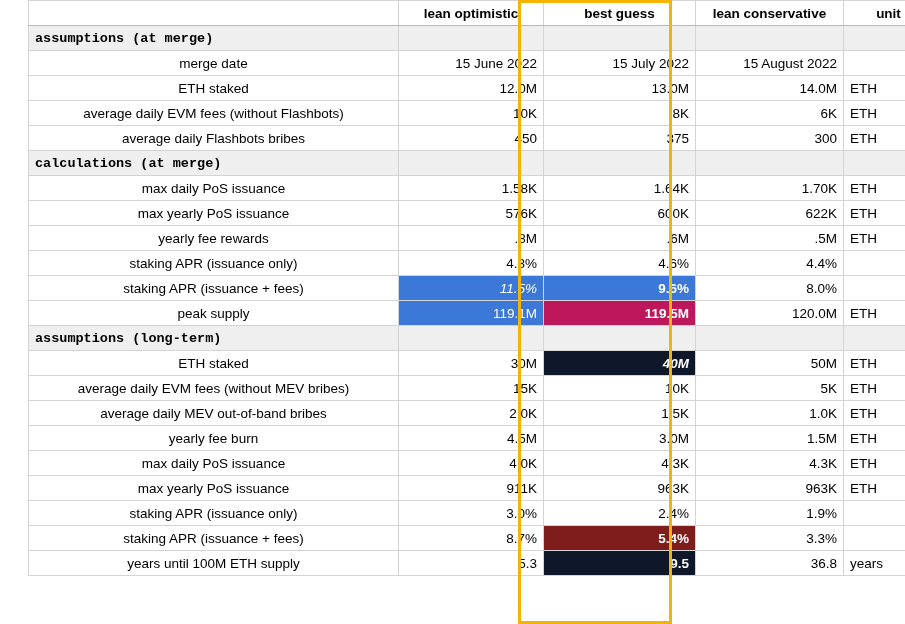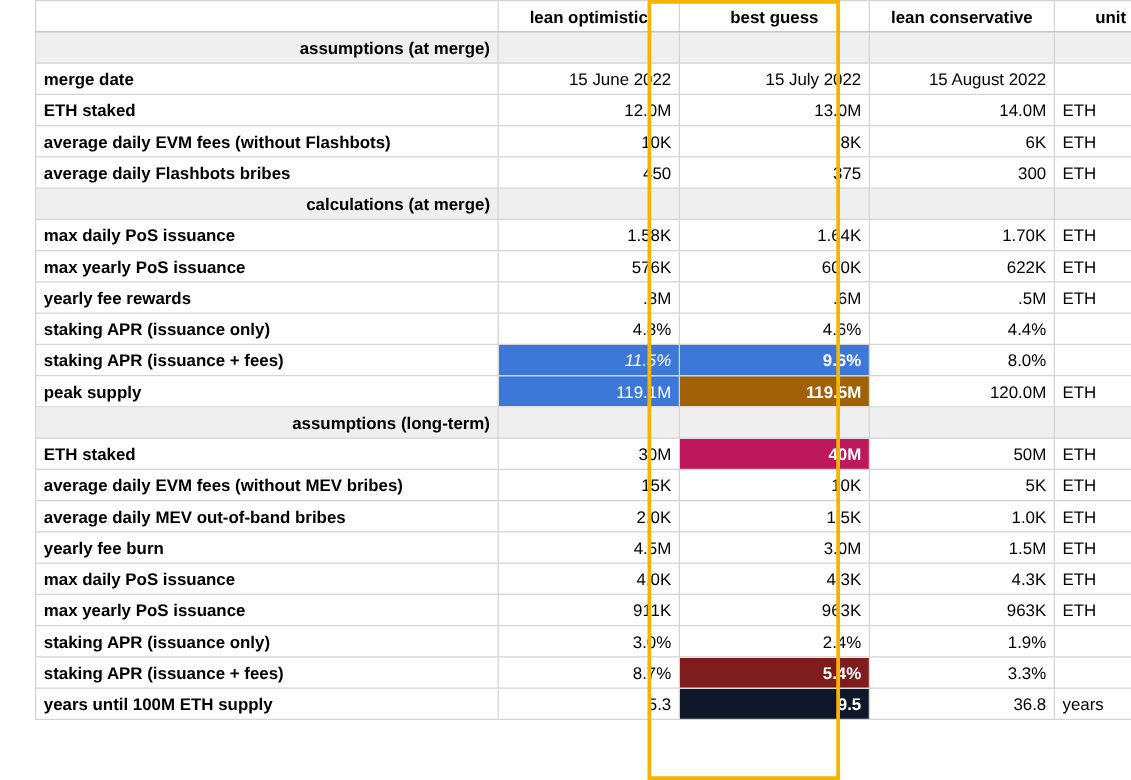--- a/index.html
+++ b/index.html
@@ -53,25 +53,26 @@
   }
   .hdr td.blank { border: 1px solid #d4d4d4; border-bottom: 1px solid #b7b7b7;}
 
   
   .section td {
     background: #efefef;
     font-weight: bold;
     text-align: center;
   }
   .section td.lbl {
-    text-align: right;
+    text-align: left;
+    font-family: Liberation Mono, monospace;
   }
   .section td.empty { background: #efefef; }
 
-  .lbl { text-align: left; font-weight: bold; }
+  .lbl { text-align: center; }
   .num { text-align: right; }
   .unit { text-align: left; }
 
   .hl {
     background: #3c78d8;
     color: #ffffff;
     font-weight: bold;
   }
   .hl-plain {
     background: #3c78d8;
@@ -183,35 +184,35 @@
         <tr>
           <td class="lbl">staking APR (issuance + fees)</td>
           <td class="num hl-plain" style="background: rgb(60, 120, 216); font-style: italic;">11.5%</td>
           <td class="num hl" style="background: rgb(60, 120, 216);">9.6%</td>
           <td class="num">8.0%</td>
           <td class="unit"></td>
         </tr>
         <tr>
           <td class="lbl">peak supply</td>
           <td class="num hl-plain" style="background: rgb(60, 120, 216);">119.1M</td>
-          <td class="num hl" style="background: #a16207;">119.5M</td>
+          <td class="num hl" style="background: #be185d;">119.5M</td>
           <td class="num">120.0M</td>
           <td class="unit">ETH</td>
         </tr>
         <tr class="section">
           <td class="lbl">assumptions (long-term)</td>
           <td class="empty"></td>
           <td class="empty"></td>
           <td class="empty"></td>
           <td class="empty"></td>
         </tr>
         <tr>
           <td class="lbl">ETH staked</td>
           <td class="num">30M</td>
-          <td class="num hl" style="background: #be185d;">40M</td>
+          <td class="num hl" style="background: #0f172a; font-style: italic;">40M</td>
           <td class="num">50M</td>
           <td class="unit">ETH</td>
         </tr>
         <tr>
           <td class="lbl">average daily EVM fees (without MEV bribes)</td>
           <td class="num">15K</td>
           <td class="num">10K</td>
           <td class="num">5K</td>
           <td class="unit">ETH</td>
         </tr>

